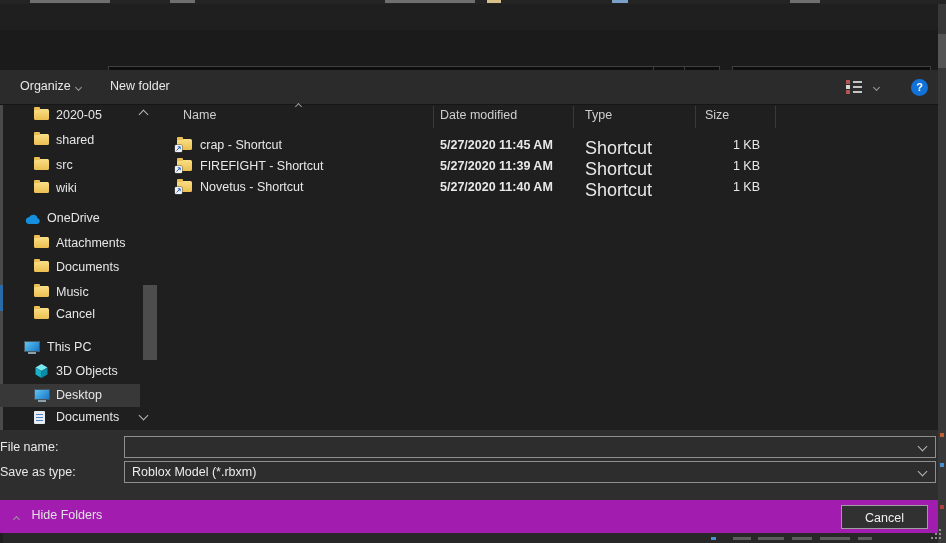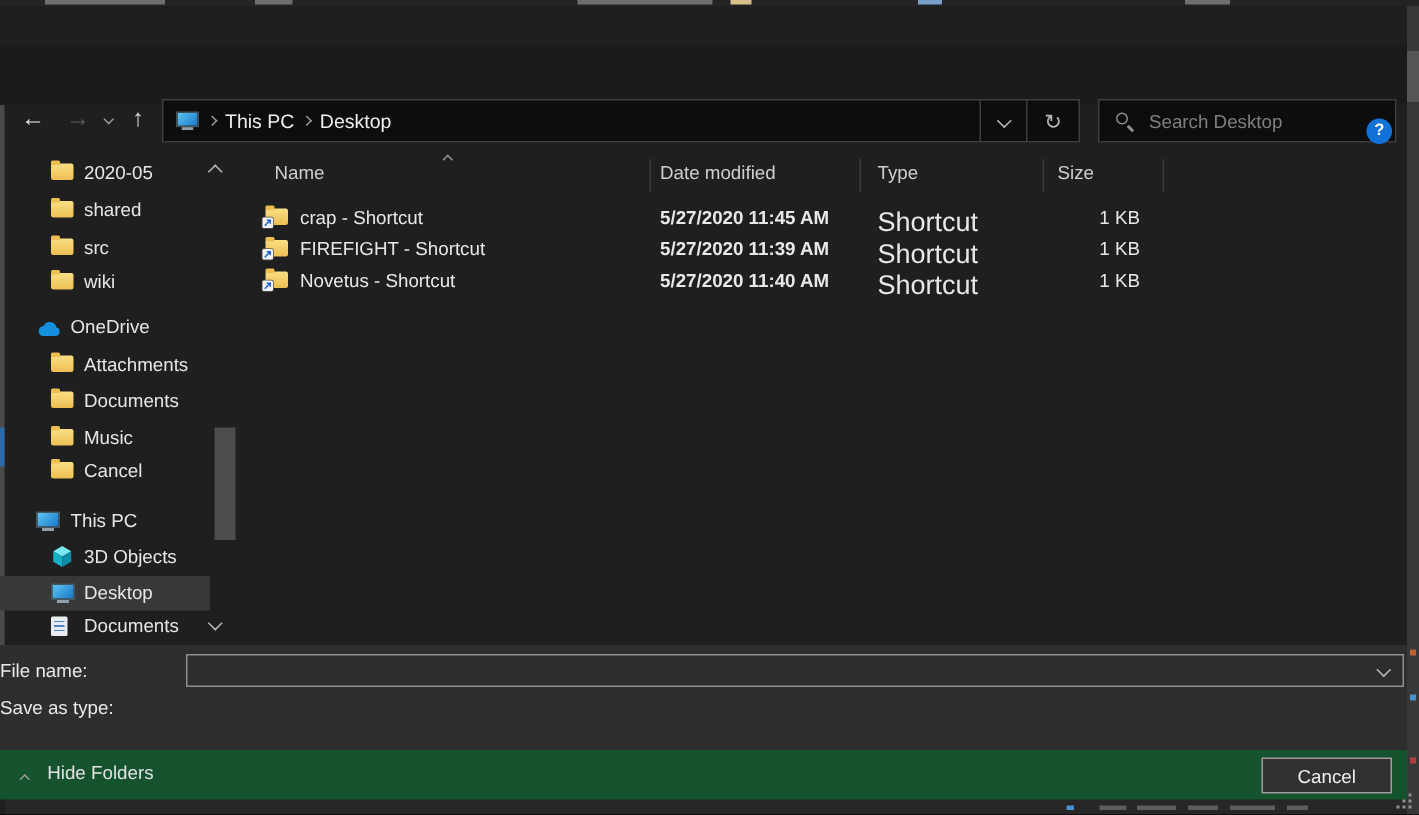--- a/index.html
+++ b/index.html
@@ -110,21 +110,21 @@
   .flabel { position:absolute; left:0; width:118px; text-align:left; font-size:12.5px; color:#e8e8e8; }
   .fctrl { position:absolute; left:124px; width:810px; height:20px; background:#2d2d2d;
     border:1px solid #8f8f8f; }
   .fctrl input { position:absolute; left:0; top:0; width:780px; height:18px; background:transparent;
     border:none; outline:none; color:#ececec; font-family:"Liberation Sans",sans-serif;
     font-size:12.5px; padding:1px 0 0 6px; }
   .fctrl .combo-text { position:absolute; left:7px; top:3px; font-size:12.5px; color:#ececec; }
   .fctrl .cchv { position:absolute; right:9px; top:6px; }
 
   
-  .footer { left:0; top:500px; width:938px; height:33px; background:#14532d; }
+  .footer { left:0; top:500px; width:938px; height:33px; background:#a21caf; }
   .hide-folders { position:absolute; left:14px; top:8px; height:18px; color:#e2e2e2; font-size:12.5px; }
   .hide-folders .chv { margin-right:9px; position:relative; top:3px; }
   .btn { position:absolute; top:5px; width:86px; height:24px; background:#313131;
     border:1px solid #9e9e9e; color:#f0f0f0; font-family:"Liberation Sans",sans-serif;
     font-size:12.5px; text-align:center; line-height:22px; }
   .grip { position:absolute; left:939px; top:537px; width:2px; height:2px; background:#8f8f8f;
     box-shadow:-4px 0 #8f8f8f, -8px 0 #8f8f8f, 0 -4px #8f8f8f, -4px -4px #8f8f8f, 0 -8px #8f8f8f; }
   .dot { position:absolute; width:4px; height:4px; }
 </style>
 </head>
@@ -183,20 +183,34 @@
         </div>
       </div>
     </div>
 
     <div class="searchbox">
       <span class="search-glyph"></span>
       <input type="text" placeholder="Search Desktop" style="">
     </div>
   </div>
 
+  <div class="abs cmdbar">
+    <span class="cmd" style="left:20px">Organize</span>
+    <span class="chv down sm" style="position:absolute;left:76px;top:15px"></span>
+    <span class="cmd" style="left:110px">New folder</span>
+    <span class="view-icon" style="position:absolute;left:846px;top:10px">
+      <i style="top:0;background:#b25555"></i>
+        <b style="top:1px"></b>
+      <i style="top:5px;background:#d8d8d8"></i>
+        <b style="top:6px"></b>
+      <i style="top:10px;background:#b25555"></i>
+        <b style="top:11px"></b>
+    </span>
+    <span class="chv down sm" style="position:absolute;left:874px;top:15px"></span>
+  </div>
   <div class="abs help-circle">?</div>
 
   <div>
     <span class="chv up side-chev" style="top:111px"></span>
     <div class="side-item lvl2" style="top:104px">
       <span class="ic icon-folder"></span>
       <span class="lb">2020-05</span>
       </div>
     <div class="side-item lvl2" style="top:129px">
       <span class="ic icon-folder"></span>
@@ -317,20 +331,24 @@
       <span class="fsize">1 KB</span>
     </div>
   </div>
 
   <div class="abs fields">
     <span class="flabel" style="top:10px">File name:</span>
     <div class="fctrl" style="top:6px">
       <span class="chv down cchv"></span>
     </div>
     <span class="flabel" style="top:35px">Save as type:</span>
+    <div class="fctrl" style="top:31px">
+      <span class="combo-text">Roblox Model (*.rbxm)</span>
+      <span class="chv down cchv"></span>
+    </div>
   </div>
 
   <div class="abs footer">
     <span class="hide-folders">
       <span class="chv up sm"></span>
       <span>Hide Folders</span>
     </span>
     <button class="btn" style="left:841px;width:87px">Cancel</button>
   </div>
 

